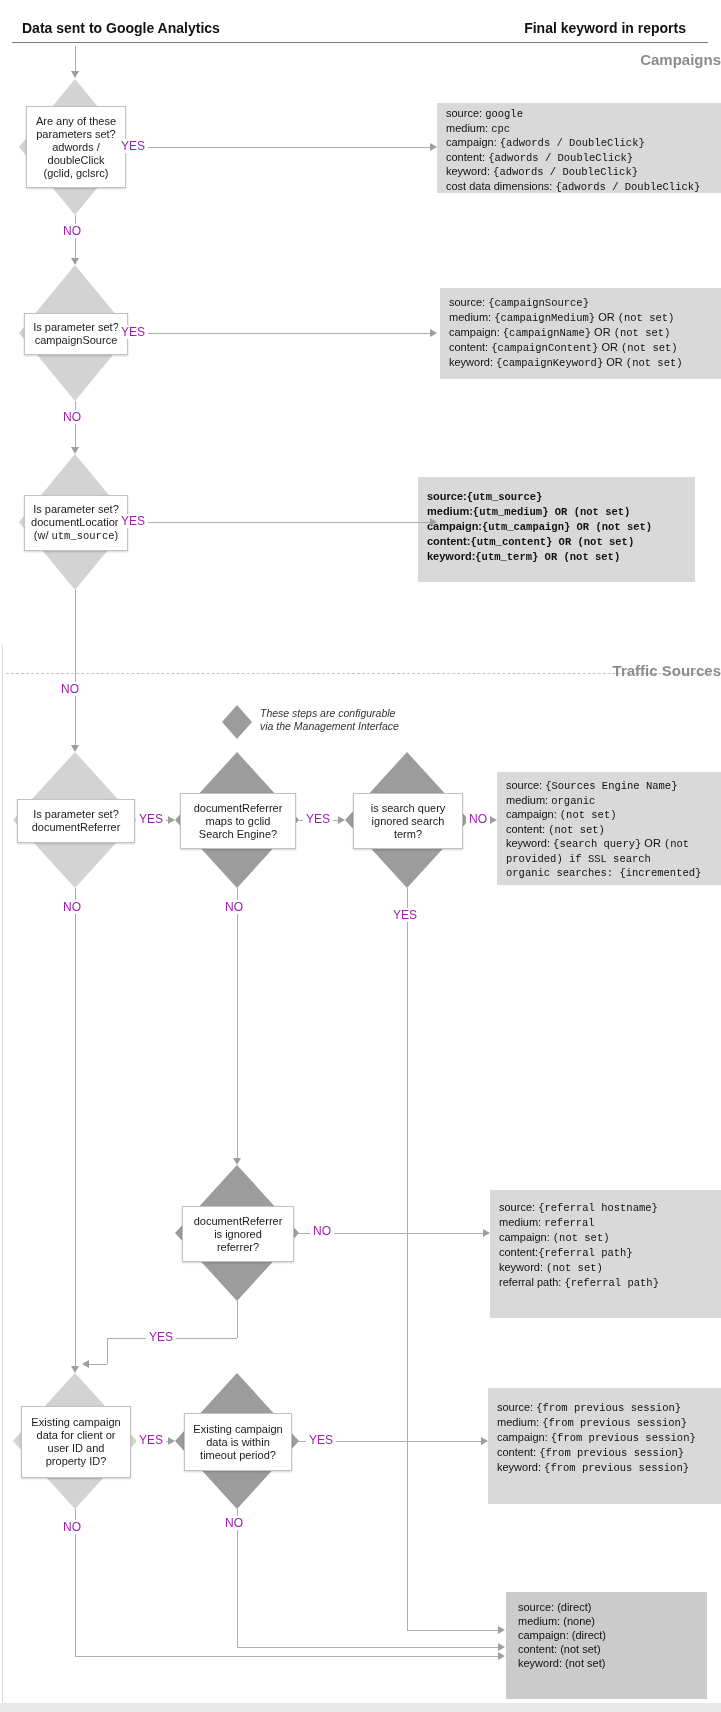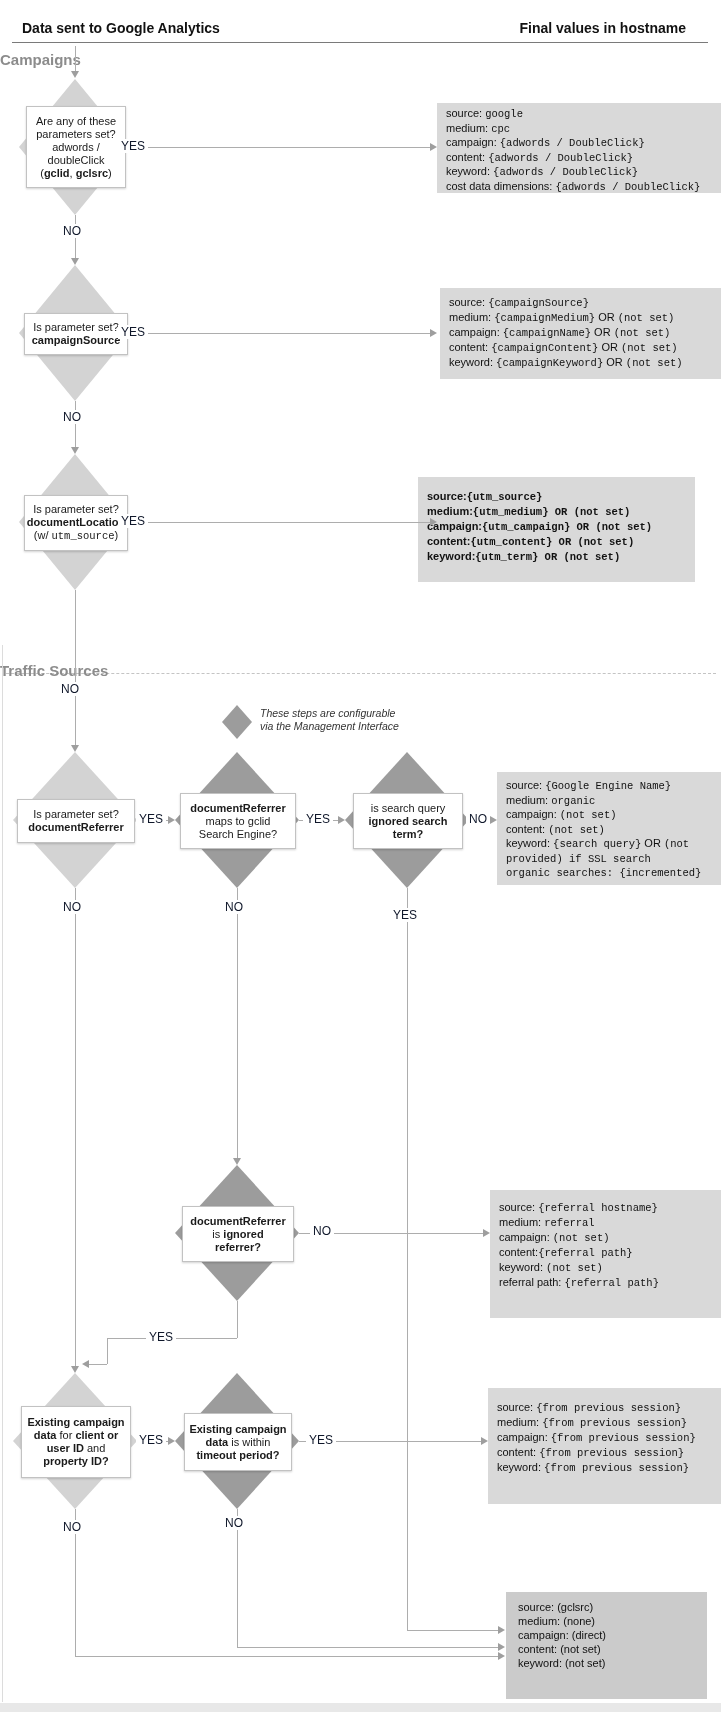--- a/index.html
+++ b/index.html
@@ -6,57 +6,57 @@
     --diamond_light:#d3d3d3; --diamond_dark:#9c9c9c;
     --box_bg:#d9d9d9; --box7_bg:#cbcbcb;
     --line:#adadad; --arrow:#9e9e9e; --rule:#7a7a7a;
     --title:#8c8c8c; --divider:#c4c4c4;
   }
   html,body{margin:0;padding:0;background:#fff;}
   .canvas{position:relative;width:721px;height:1712px;background:#fff;overflow:hidden;
           font-family:"Liberation Sans",sans-serif;color:#1a1a1a;}
   .hdr{position:absolute;font-size:14px;font-weight:bold;color:#111;}
   .rule{position:absolute;height:1px;background:var(--rule);}
-  .sec-title{position:absolute;left:0;width:721px;text-align:left;font-size:15px;
+  .sec-title{position:absolute;left:0;width:721px;text-align:right;font-size:15px;
              font-weight:bold;color:var(--title);}
   .diamond{position:absolute;clip-path:polygon(50% 0,100% 50%,50% 100%,0 50%);}
   .diamond.light{background:var(--diamond_light);}
   .diamond.dark{background:var(--diamond_dark);}
   .nlabel{position:absolute;background:#fff;border:1px solid #c2c2c2;
           box-shadow:0 1px 2px rgba(0,0,0,.18);
           display:flex;flex-direction:column;justify-content:center;
           text-align:center;font-size:11px;line-height:13px;}
   .nlabel .line{white-space:nowrap;}
-  .b{font-weight:bold;}
+  .b{font-weight:normal;}
   .m{font-family:"Liberation Mono",monospace;font-size:10.5px;}
   .box{position:absolute;background:var(--box_bg);font-size:11px;line-height:14px;
        padding:6px 6px 0 9px;color:#111;}
   .box .line{white-space:normal;}
   .box.b1 .line{line-height:13.5px;}
   .box.b4 .line{line-height:13.5px;}
   .box.b7{background:var(--box7_bg);}
   .hline{position:absolute;height:1px;background:var(--line);}
   .vline{position:absolute;width:1px;background:var(--line);}
   .dashline{position:absolute;height:0;border-top:1px dashed var(--divider);}
   .ah{position:absolute;width:0;height:0;}
   .ah.r{border-top:4px solid transparent;border-bottom:4px solid transparent;border-left:7px solid var(--arrow);}
   .ah.d{border-left:4px solid transparent;border-right:4px solid transparent;border-top:7px solid var(--arrow);}
   .ah.l{border-top:4px solid transparent;border-bottom:4px solid transparent;border-right:7px solid var(--arrow);}
-  .edge{position:absolute;background:#fff;padding:0 3px;font-size:12px;color:#0f172a;}
+  .edge{position:absolute;background:#fff;padding:0 3px;font-size:12px;color:#a21caf;}
   .legend-text{position:absolute;font-size:10.5px;line-height:13px;color:#333;}
   .strip{position:absolute;background:#e8e8e8;}
   .edgeborder{position:absolute;width:1px;background:#dcdcdc;}
 </style>
 </head>
 <body>
 
 <div class="canvas">
 
   <div class="hdr" style="left:22px;top:20px;">Data sent to Google Analytics</div>
-  <div class="hdr" style="left:486px;top:20px;width:200px;text-align:right;">Final values in hostname</div>
+  <div class="hdr" style="left:486px;top:20px;width:200px;text-align:right;">Final keyword in reports</div>
   <div class="rule" style="left:12px;top:42px;width:696px;"></div>
 
   <div class="sec-title" style="top:51px;">Campaigns</div>
   <div class="dashline" style="left:6px;top:673px;width:710px;"></div>
   <div class="sec-title" style="top:662px;">Traffic Sources</div>
 
   <div class="diamond dark" style="left:222px;top:705px;width:30px;height:34px;"></div>
   <div class="legend-text" style="left:260px;top:707px;width:190px;font-style:italic;">
     <div>These steps are configurable</div>
     <div>via the Management Interface</div>
@@ -145,21 +145,21 @@
       <div class="line"><span>keyword: </span><span class="m">{campaignKeyword}</span><span> OR </span><span class="m">(not set)</span></div>
     </div>
   <div class="box" style="left:418px;top:477px;width:262px;height:93px;padding-top:12px;font-weight:bold;">
       <div class="line"><span>source:</span><span class="m">{utm_source}</span></div>
       <div class="line"><span>medium:</span><span class="m">{utm_medium} OR (not set)</span></div>
       <div class="line"><span>campaign:</span><span class="m">{utm_campaign} OR (not set)</span></div>
       <div class="line"><span>content:</span><span class="m">{utm_content} OR (not set)</span></div>
       <div class="line"><span>keyword:</span><span class="m">{utm_term} OR (not set)</span></div>
     </div>
   <div class="box b4" style="left:497px;top:772px;width:213px;height:106px;padding-top:7px;">
-      <div class="line"><span>source: </span><span class="m">{Google Engine Name}</span></div>
+      <div class="line"><span>source: </span><span class="m">{Sources Engine Name}</span></div>
       <div class="line"><span>medium: </span><span class="m">organic</span></div>
       <div class="line"><span>campaign: </span><span class="m">(not set)</span></div>
       <div class="line"><span>content: </span><span class="m">(not set)</span></div>
       <div class="line"><span>keyword: </span><span class="m">{search query}</span><span> OR </span><span class="m">(not provided) if SSL search</span></div>
       <div class="line"><span class="m">organic searches: {incremented}</span></div>
     </div>
   <div class="box" style="left:490px;top:1190px;width:219px;height:118px;padding-top:10px;">
       <div class="line"><span>source: </span><span class="m">{referral hostname}</span></div>
       <div class="line"><span>medium: </span><span class="m">referral</span></div>
       <div class="line"><span>campaign: </span><span class="m">(not set)</span></div>
@@ -168,21 +168,21 @@
       <div class="line"><span>referral path: </span><span class="m">{referral path}</span></div>
     </div>
   <div class="box" style="left:488px;top:1388px;width:228px;height:104px;padding-top:12px;">
       <div class="line"><span>source: </span><span class="m">{from previous session}</span></div>
       <div class="line"><span>medium: </span><span class="m">{from previous session}</span></div>
       <div class="line"><span>campaign: </span><span class="m">{from previous session}</span></div>
       <div class="line"><span>content: </span><span class="m">{from previous session}</span></div>
       <div class="line"><span>keyword: </span><span class="m">{from previous session}</span></div>
     </div>
   <div class="box b7" style="left:506px;top:1592px;width:183px;height:99px;padding:8px 6px 0 12px;">
-      <div class="line"><span>source: (gclsrc)</span></div>
+      <div class="line"><span>source: (direct)</span></div>
       <div class="line"><span>medium: (none)</span></div>
       <div class="line"><span>campaign: (direct)</span></div>
       <div class="line"><span>content: (not set)</span></div>
       <div class="line"><span>keyword: (not set)</span></div>
     </div>
 
   <div class="vline" style="left:75px;top:46px;height:25px;"></div>
   <div class="ah d" style="left:71px;top:71px;"></div>
 
   <div class="hline" style="left:131px;top:147px;width:300px;"></div>

